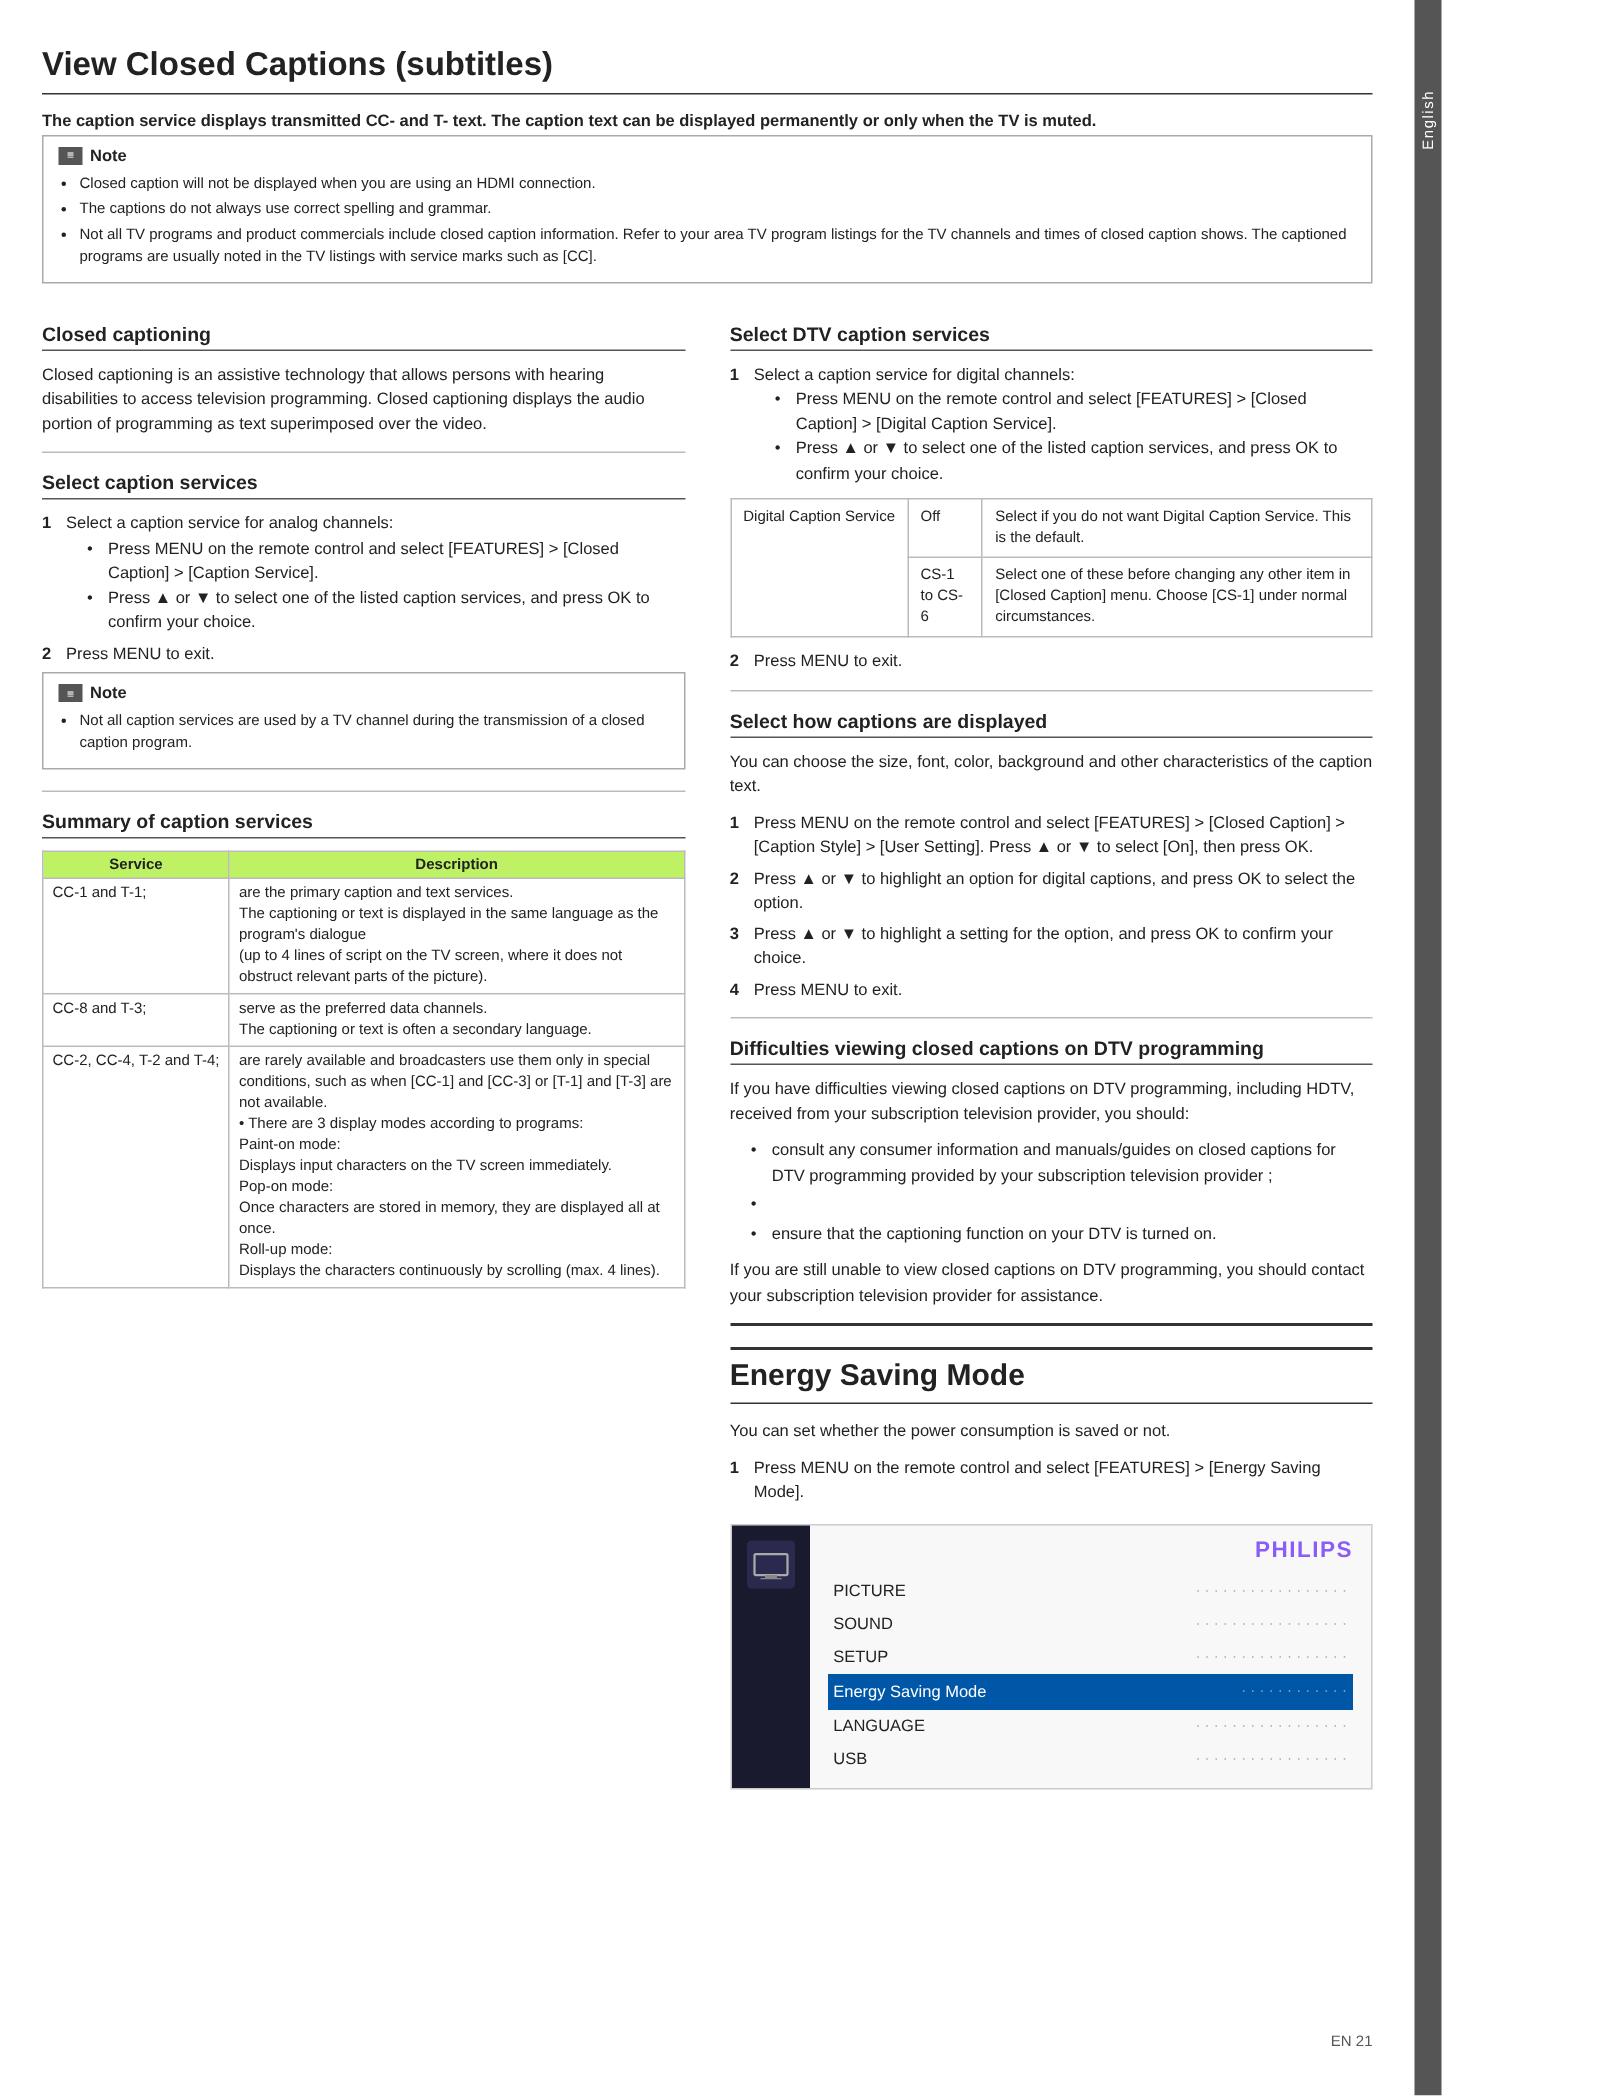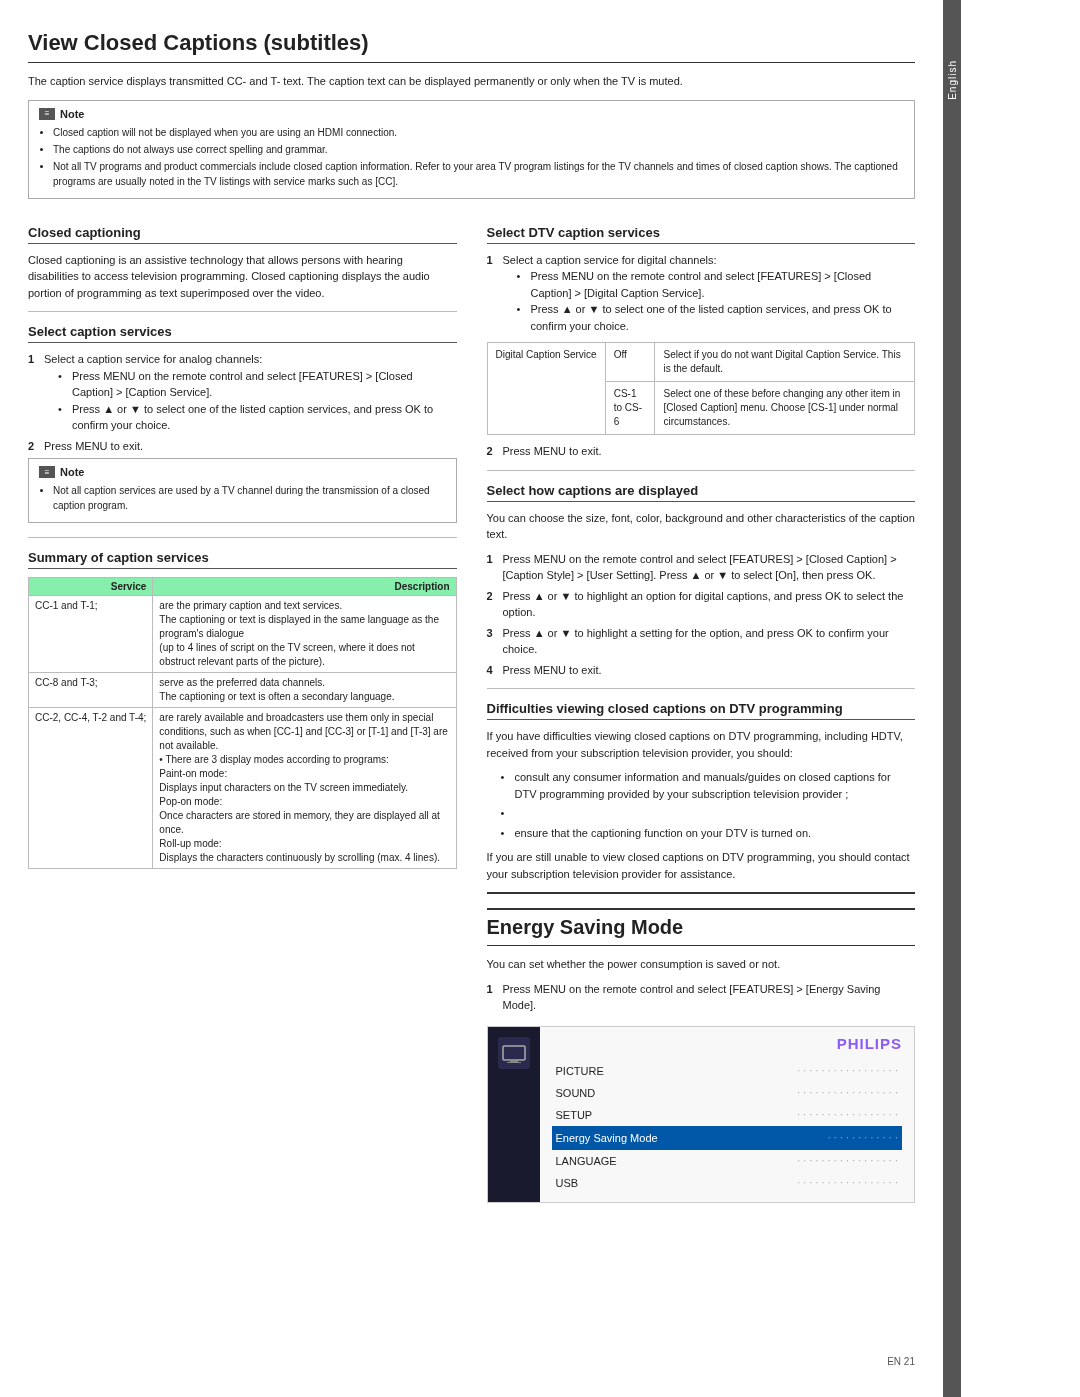--- a/index.html
+++ b/index.html
@@ -60,21 +60,21 @@
     h1.page-title {
       font-size: 22px;
       font-weight: bold;
       margin-bottom: 10px;
       border-bottom: 1px solid #333;
       padding-bottom: 6px;
     }
     .intro-text {
       font-size: 11px;
       line-height: 1.5;
-      margin-bottom: 10px;
+      font-weight: bold;
     }
     .note-box {
       border: 1px solid #aaa;
       padding: 7px 10px;
       margin-bottom: 14px;
       background: #fff;
     }
     .note-header {
       display: flex;
       align-items: center;
@@ -116,24 +116,24 @@
       margin-bottom: 8px;
     }
     
     .summary-table {
       width: 100%;
       border-collapse: collapse;
       font-size: 10px;
       margin-top: 6px;
     }
     .summary-table th {
-      background: #86efac;
+      background: #bef264;
       border: 1px solid #bbb;
       padding: 3px 6px;
-      text-align: right;
+      text-align: center;
       font-size: 10px;
     }
     .summary-table td {
       border: 1px solid #bbb;
       padding: 3px 6px;
       vertical-align: top;
       line-height: 1.4;
     }
     
     .dtv-table {

